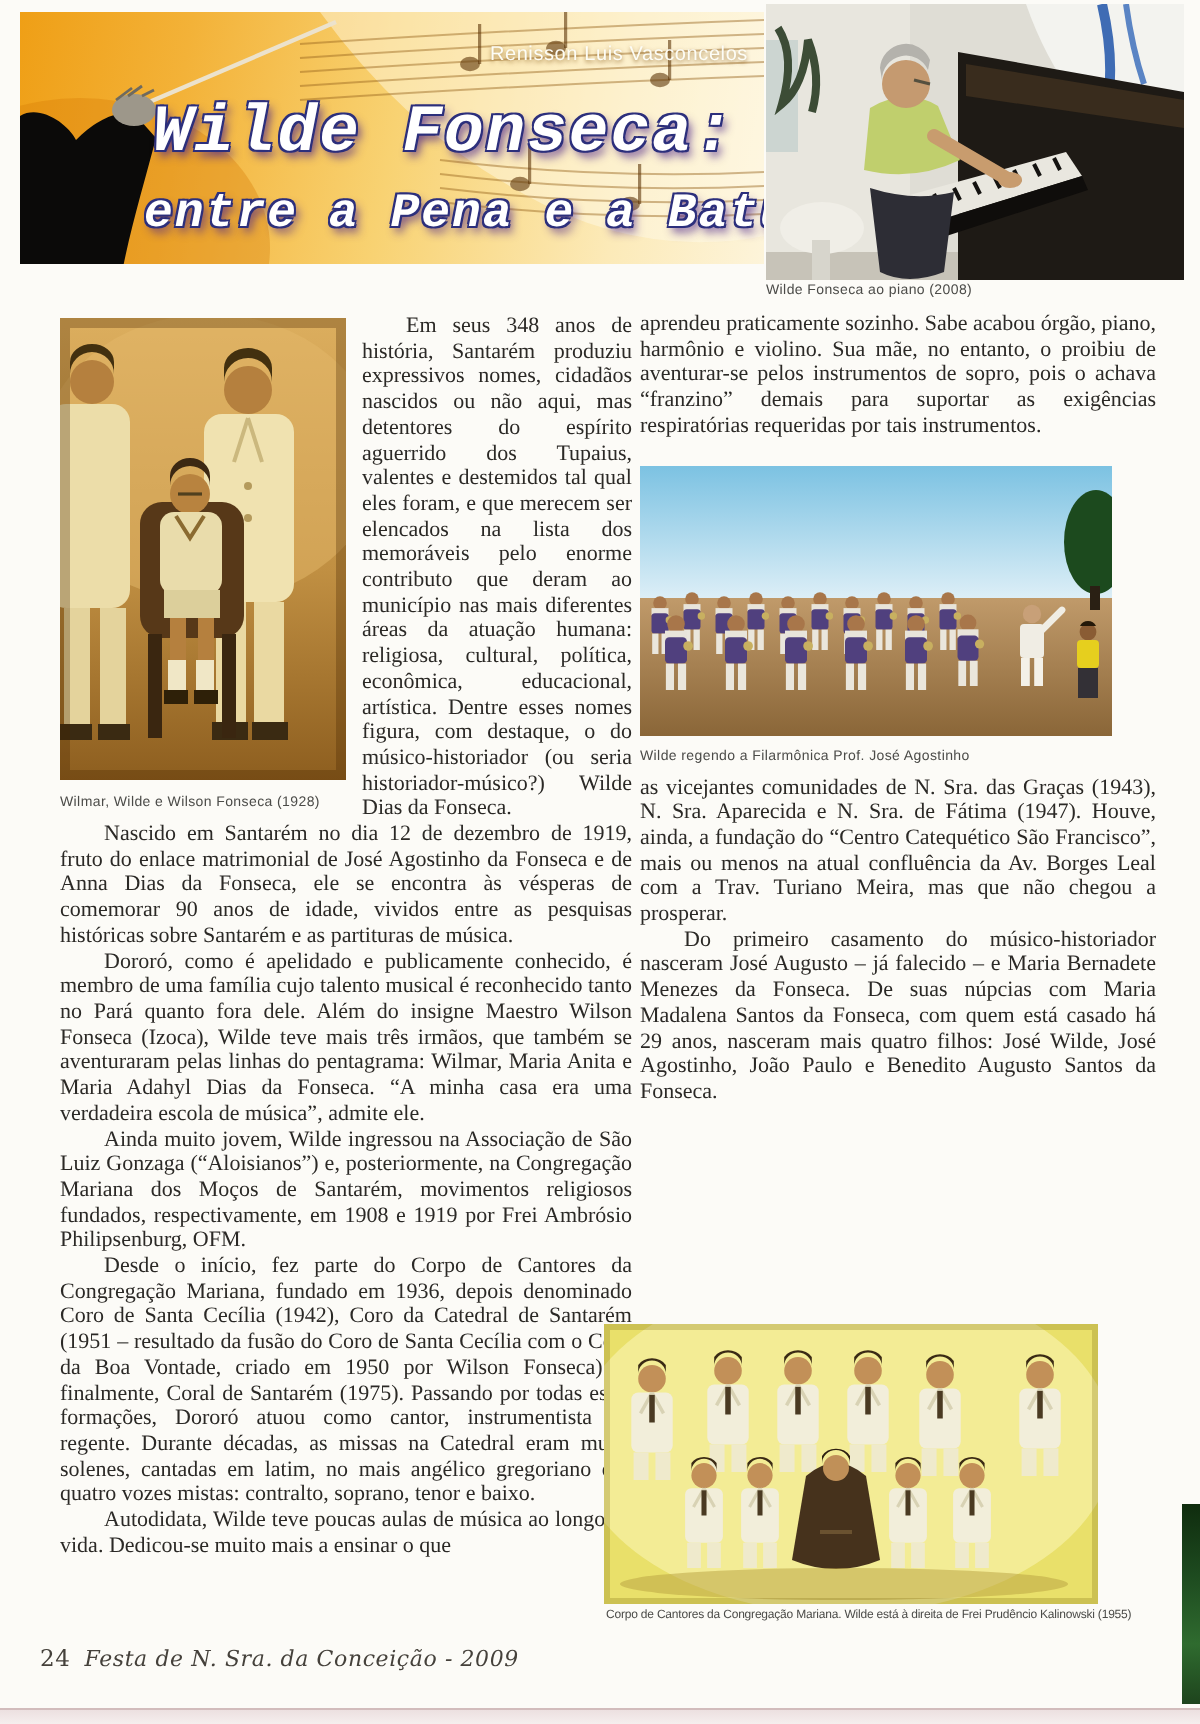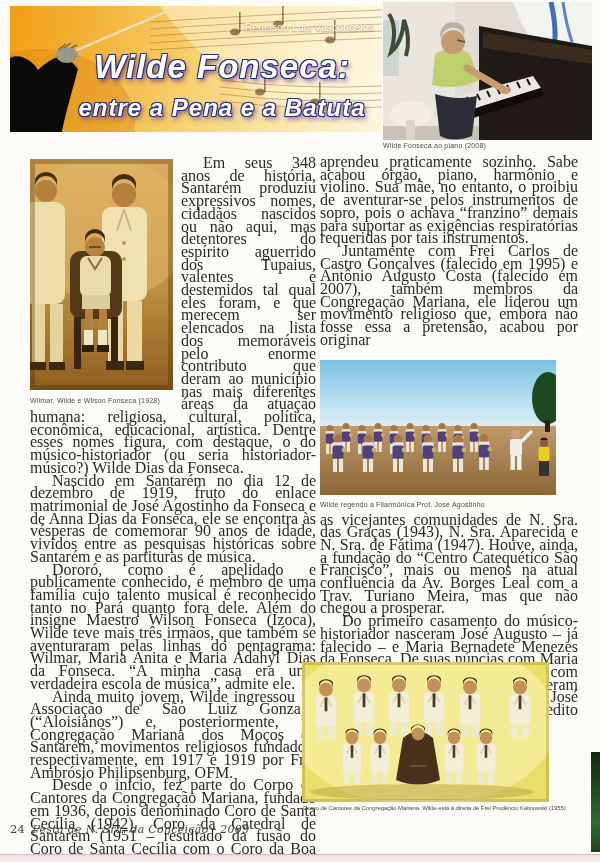--- a/index.html
+++ b/index.html
@@ -17,54 +17,54 @@
     overflow:hidden;
   }
   .header-art{position:absolute;left:0;top:0;}
   .author-name{
     position:absolute;right:8px;top:16px;
     font-family:"Liberation Sans",sans-serif;font-size:10px;color:#fdfdf6;
     text-shadow:0 1px 2px rgba(120,70,0,.7);letter-spacing:.3px;
   }
   .title-l1,.title-l2{
     position:absolute;width:300px;text-align:center;
-    font-family:Liberation Sans, sans-serif;font-style:italic;font-weight:bold;color:#ffffff;
+    font-family:Liberation Mono, monospace;font-style:italic;font-weight:bold;color:#ffffff;
     text-shadow:-1px -1px 0 #2c2f7c,1px -1px 0 #2c2f7c,-1px 1px 0 #2c2f7c,1px 1px 0 #2c2f7c,2px 3px 5px rgba(80,40,140,.85);
     letter-spacing:1px;white-space:nowrap;
   }
   .title-l1{left:62px;top:42px;font-size:33px;}
   .title-l2{left:62px;top:88px;font-size:24px;}
 
   
   .photo-caption{
     font-family:"Liberation Sans",sans-serif;font-size:7px;color:#4b4b48;
     letter-spacing:.2px;white-space:nowrap;
   }
   .piano-photo{left:383px;top:2px;width:209px;height:138px;}
   .piano-caption{left:383px;top:142px;}
   .choir-photo{left:302px;top:662px;width:247px;height:140px;}
   .choir-caption{left:303px;top:805px;font-size:6px;letter-spacing:-0.1px;}
 
   
   .col-left{left:30px;top:157px;width:286px;}
   .col-right{left:320px;top:156px;width:258px;}
   .col-left p,.col-right p{
-    margin:0;text-align:justify;font-size:16px;line-height:12.7px;color:#2b2926;
+    margin:0;text-align:justify;font-size:11px;line-height:12.7px;color:#2b2926;
     text-indent:22px;
   }
   p.no-indent{text-indent:0;}
   figure{margin:0;padding:0;}
   .children-figure{float:left;width:143px;margin:2px 8px 2px 0;}
   .children-figure figcaption{margin-top:3px;}
   .band-figure{margin:13px 0 6px 0;width:236px;}
   .band-figure figcaption{margin-top:2px;}
 
   
   .page-footer{
-    left:10px;top:822px;font-family:"DejaVu Serif",serif;font-style:italic;
+    left:20px;top:822px;font-family:"DejaVu Serif",serif;font-style:italic;
     font-size:11px;color:#45413b;letter-spacing:.3px;
   }
   .page-footer .num{font-style:normal;font-size:11.5px;margin-right:7px;}
 
   
   .scan-green-strip{
     left:591px;top:752px;width:9px;height:100px;
     background:linear-gradient(180deg,#0f2c0e 0%,#1d4a1f 35%,#2f6b2f 70%,#1e441d 100%);
   }
   .scan-bottom-edge{
@@ -195,28 +195,27 @@
         <rect x="68" y="171" width="9" height="15" fill="#f0e7c6"></rect>
       <rect x="52" y="186" width="12" height="7" fill="#2e2008"></rect>
         <rect x="67" y="186" width="12" height="7" fill="#2e2008"></rect>
       <rect x="0" y="0" width="143" height="231" fill="none" stroke="rgba(70,36,0,0.30)" stroke-width="10"></rect>
     </svg>
     <figcaption class="photo-caption">Wilmar, Wilde e Wilson Fonseca (1928)</figcaption>
   </figure>
   <p>Em seus 348 anos de história, Santarém produziu expressivos nomes, cidadãos nascidos ou não aqui, mas detentores do espírito aguerrido dos Tupaius, valentes e destemidos tal qual eles foram, e que merecem ser elencados na lista dos memoráveis pelo enorme contributo que deram ao município nas mais diferentes áreas da atuação humana: religiosa, cultural, política, econômica, educacional, artística. Dentre esses nomes figura, com destaque, o do músico-historiador (ou seria historiador-músico?) Wilde Dias da Fonseca.</p>
   <p>Nascido em Santarém no dia 12 de dezembro de 1919, fruto do enlace matrimonial de José Agostinho da Fonseca e de Anna Dias da Fonseca, ele se encontra às vésperas de comemorar 90 anos de idade, vividos entre as pesquisas históricas sobre Santarém e as partituras de música.</p>
   <p>Dororó, como é apelidado e publicamente conhecido, é membro de uma família cujo talento musical é reconhecido tanto no Pará quanto fora dele. Além do insigne Maestro Wilson Fonseca (Izoca), Wilde teve mais três irmãos, que também se aventuraram pelas linhas do pentagrama: Wilmar, Maria Anita e Maria Adahyl Dias da Fonseca. “A minha casa era uma verdadeira escola de música”, admite ele.</p>
-  <p>Ainda muito jovem, Wilde ingressou na Associação de São Luiz Gonzaga (“Aloisianos”) e, posteriormente, na Congregação Mariana dos Moços de Santarém, movimentos religiosos fundados, respectivamente, em 1917 e 1919 por Frei Ambrósio Philipsenburg, OFM.</p>
+  <p>Ainda muito jovem, Wilde ingressou na Associação de São Luiz Gonzaga (“Aloisianos”) e, posteriormente, na Congregação Mariana dos Moços de Santarém, movimentos religiosos fundados, respectivamente, em 1908 e 1919 por Frei Ambrósio Philipsenburg, OFM.</p>
   <p>Desde o início, fez parte do Corpo de Cantores da Congregação Mariana, fundado em 1936, depois denominado Coro de Santa Cecília (1942), Coro da Catedral de Santarém (1951 – resultado da fusão do Coro de Santa Cecília com o Coro da Boa Vontade, criado em 1950 por Wilson Fonseca) e, finalmente, Coral de Santarém (1975). Passando por todas estas formações, Dororó atuou como cantor, instrumentista ou regente. Durante décadas, as missas na Catedral eram muito solenes, cantadas em latim, no mais angélico gregoriano e a quatro vozes mistas: contralto, soprano, tenor e baixo.</p>
   <p>Autodidata, Wilde teve poucas aulas de música ao longo da vida. Dedicou-se muito mais a ensinar o que</p>
 </div>
 
 <div class="abs col-right">
   <p class="no-indent">aprendeu praticamente sozinho. Sabe acabou órgão, piano, harmônio e violino. Sua mãe, no entanto, o proibiu de aventurar-se pelos instrumentos de sopro, pois o achava “franzino” demais para suportar as exigências respiratórias requeridas por tais instrumentos.</p>
-  <p>Juntamente com Frei Carlos de Castro Gonçalves (falecido em 1995) e Antônio Augusto Costa (falecido em 2007), também membros da Congregação Mariana, ele liderou um movimento religioso que, embora não fosse essa a pretensão, acabou por originar</p>
 
   <figure class="band-figure">
     <svg width="236" height="135" viewBox="0 0 236 135">
       <defs>
         <linearGradient id="sky" x1="0" y1="0" x2="0" y2="1">
           <stop offset="0" stop-color="#7cc2e2"></stop>
             <stop offset="1" stop-color="#e2f1f8"></stop>
         </linearGradient>
         <linearGradient id="gnd" x1="0" y1="0" x2="0" y2="1">
           <stop offset="0" stop-color="#c09a6a"></stop>

